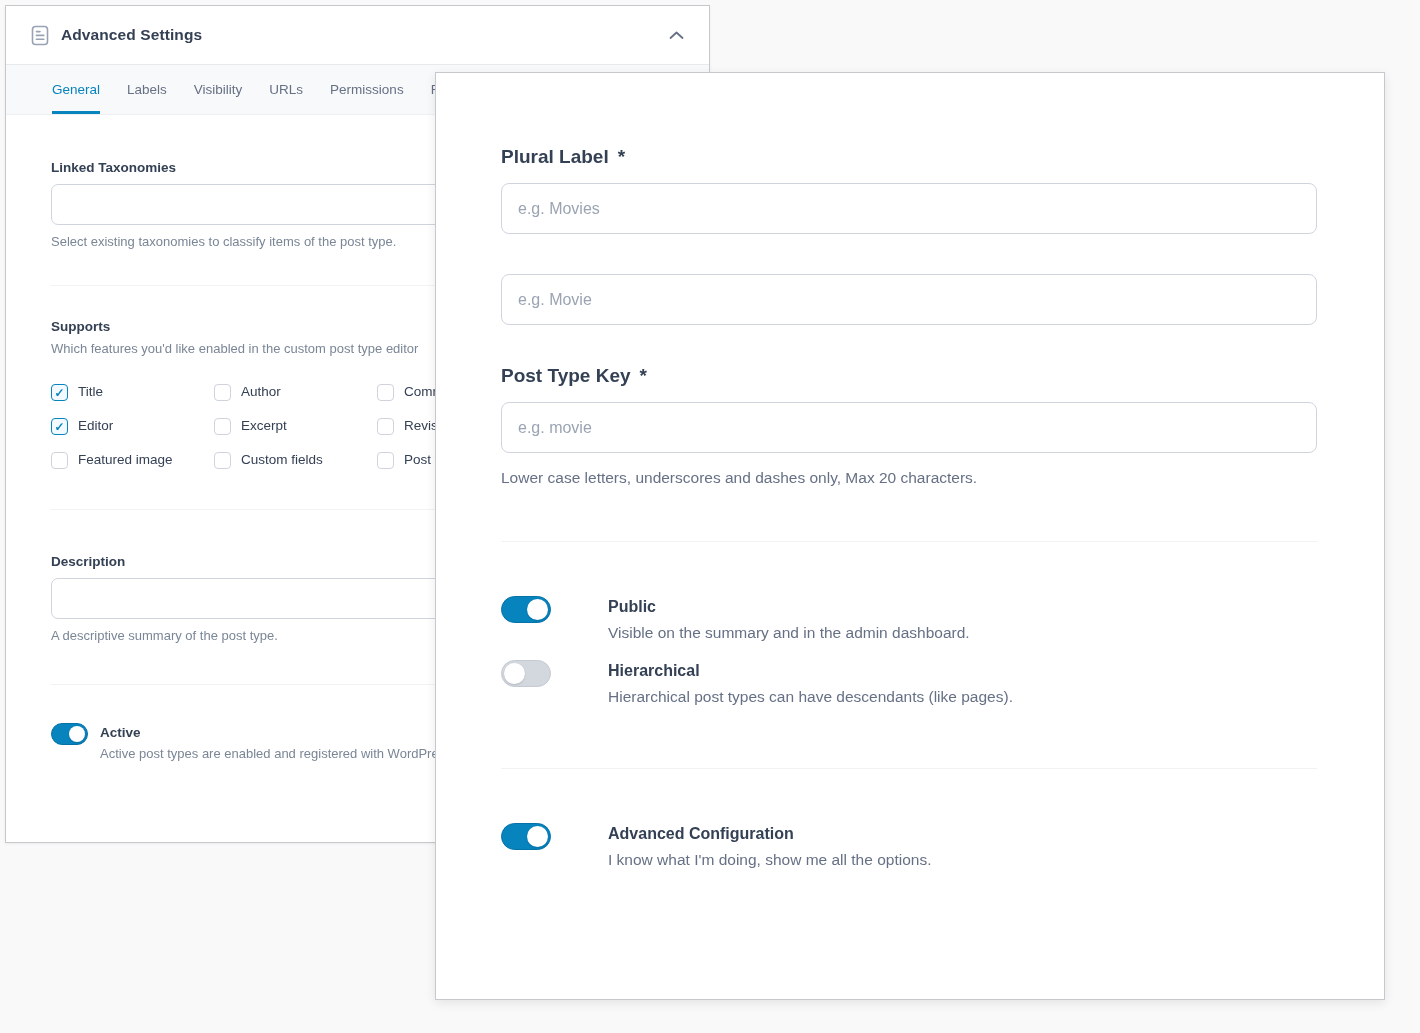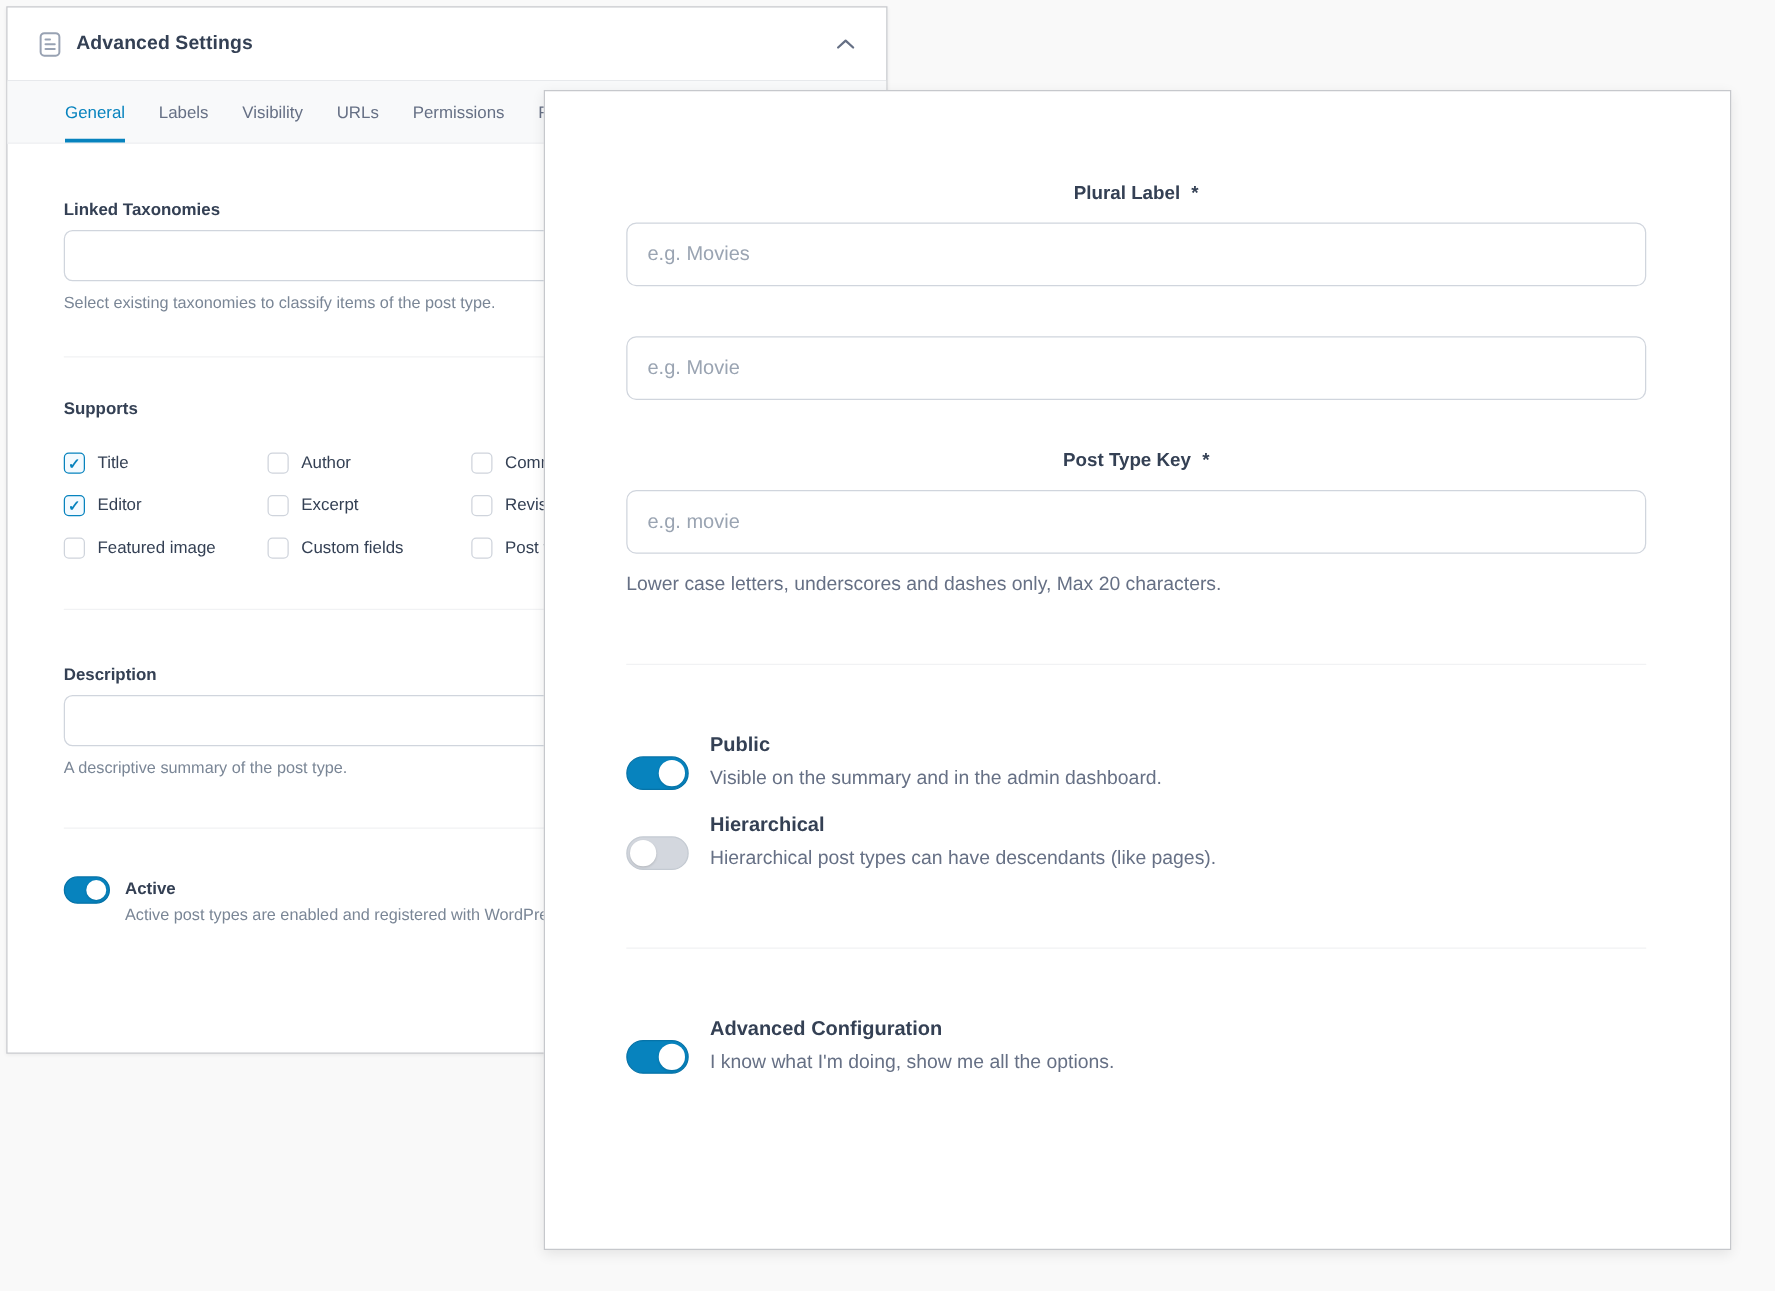--- a/index.html
+++ b/index.html
@@ -43,30 +43,30 @@
   .active-text { margin-left:12px; padding-top:2px; }
   .active-text .field-label { font-weight:600; }
   .active-text .help-sm { margin-top:6px; white-space:nowrap; }
 
   
   .panel-b {
     position:absolute; left:435px; top:72px; width:950px; height:928px;
     background:#fff; border:1px solid #c6c8cc; box-shadow:0 3px 10px rgba(0,0,0,.09); z-index:5;
   }
   .pb-content { padding:73px 67px 0 65px; }
-  .fp-label { font-size:15px; font-weight:600; color:#344054;text-align:center; }
+  .fp-label { font-size:19px; font-weight:600; color:#344054; }
   .fp-label .req { margin-left:9px; font-weight:600; color:#344054; }
   .fp-field { margin-top:40px; }
   .fp-field:first-child { margin-top:0; }
   .text-input-lg { display:block; width:100%; height:51px; margin-top:15px; border:1px solid #d0d5dd; border-radius:8px; background:#fff; font-size:16px; padding:0 16px; color:#344054; outline:none; }
   ::placeholder { color:#9aa4b2; opacity:1; }
   .help-lg { margin-top:16px; font-size:15.5px; color:#667085; }
   .rule-lg { border:none; border-top:1px solid #f1f2f4; margin-top:54px; }
 
-  .toggle-row { display:flex; align-items:flex-end; }
+  .toggle-row { display:flex; align-items:flex-start;gap:40px; }
   .toggle-lg { width:50px; height:27px; background:#d3d7de; border:1px solid #c4cad2; }
   .toggle-lg .knob { width:21px; height:21px; }
   .toggle-lg.on { background:#0783be; border-color:#0673a8; }
   .toggle-lg.on .knob { left:auto; right:2px; }
   .toggle-text { margin-left:17px; padding-top:2px; }
   .toggle-text .t-label { font-size:16px; font-weight:600; color:#344054; }
   .toggle-text .t-help { margin-top:8px; font-size:15.5px; color:#667085; }
   .tr-1 { margin-top:54px; }
   .tr-2 { margin-top:18px; }
   .tr-3 { margin-top:54px; }
@@ -106,20 +106,21 @@
     </nav>
 
     <div class="pa-content">
       <div class="field-label" style="margin-top:45px;">Linked Taxonomies</div>
       <input class="text-input-sm" type="text" value="" style="">
       <div class="help-sm">Select existing taxonomies to classify items of the post type.</div>
 
       <hr class="rule-sm" style="margin-top:36px;">
 
       <div class="field-label" style="margin-top:33px;">Supports</div>
+      <div class="help-sm" style="margin-top:7px;">Which features you'd like enabled in the custom post type editor</div>
 
       <div class="cb-grid">
         <div class="cb-item">
           <span class="cb checked"></span>
           <span class="cb-label">Title</span>
         </div>
         <div class="cb-item">
           <span class="cb"></span>
           <span class="cb-label">Author</span>
         </div>

